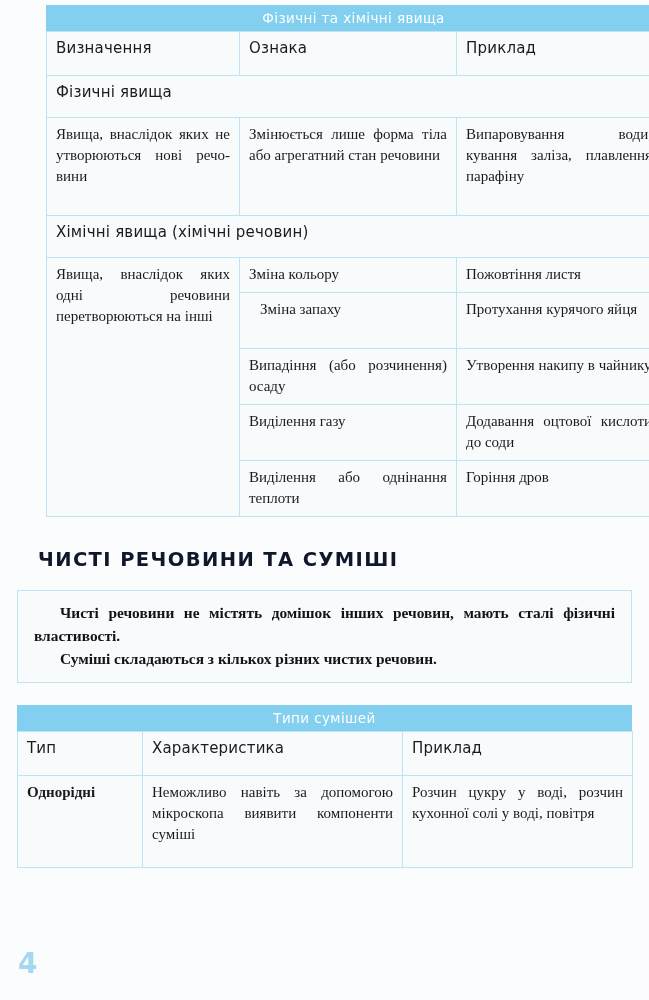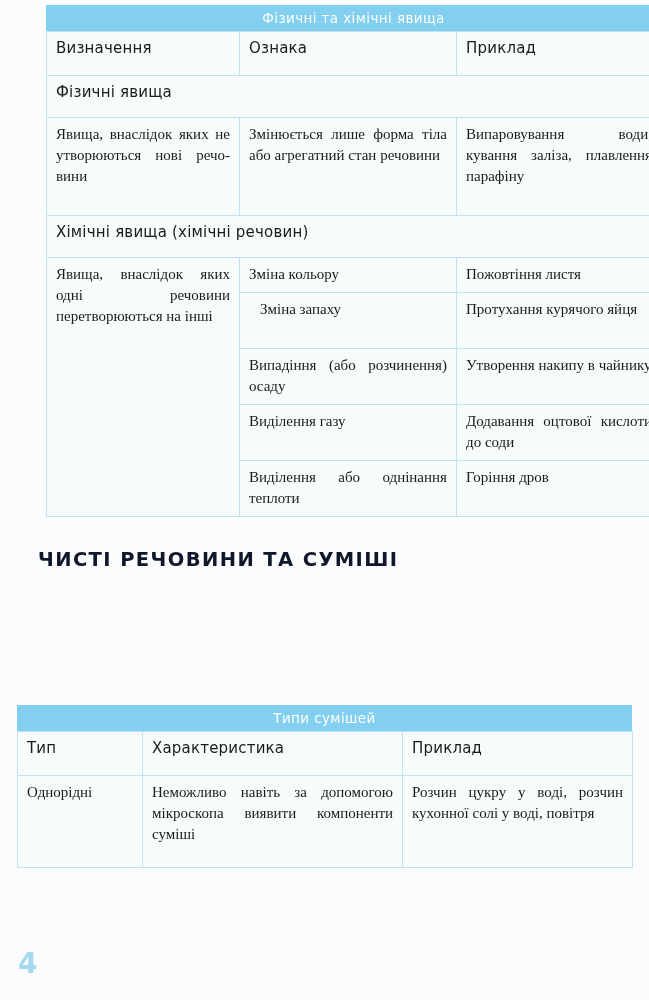--- a/index.html
+++ b/index.html
@@ -191,39 +191,43 @@
         <tr>
           <td style="height:42px;">Виділення або одні­нання теплоти</td>
           <td>Горіння дров</td>
         </tr>
       </tbody>
     </table>
   </div>
 
   <div class="sect-heading" style="top:548px;">ЧИСТІ РЕЧОВИНИ ТА СУМІШІ</div>
 
+  <div class="callout" style="top:590px;">
+    <p>Чисті речовини не містять домішок інших речовин, мають ста­лі фізичні властивості.</p>
+    <p>Суміші складаються з кількох різних чистих речовин.</p>
+  </div>
 
   <div class="tbl" style="top:705px;">
     <div class="tbl-title">Типи сумішей</div>
 
     <table class="grid">
       <colgroup>
         <col style="width:125px">
         <col style="width:260px">
         <col style="width:230px">
       </colgroup>
       <tbody>
         <tr>
           <td class="colhead">Тип</td>
           <td class="colhead">Характеристика</td>
           <td class="colhead">Приклад</td>
         </tr>
 
         <tr>
-          <td class="tinted nowrapcell" style="height:78px;">Однорідні</td>
+          <td class="tinted nowrapcell" style="height:78px;font-weight:bold;">Однорідні</td>
           <td>Неможливо навіть за до­помогою мікроскопа ви­явити компоненти суміші</td>
           <td>Розчин цукру у воді, розчин кухонної солі у воді, повітря</td>
         </tr>
 
       </tbody>
     </table>
   </div>
 
   <div class="page-number">4</div>
 

